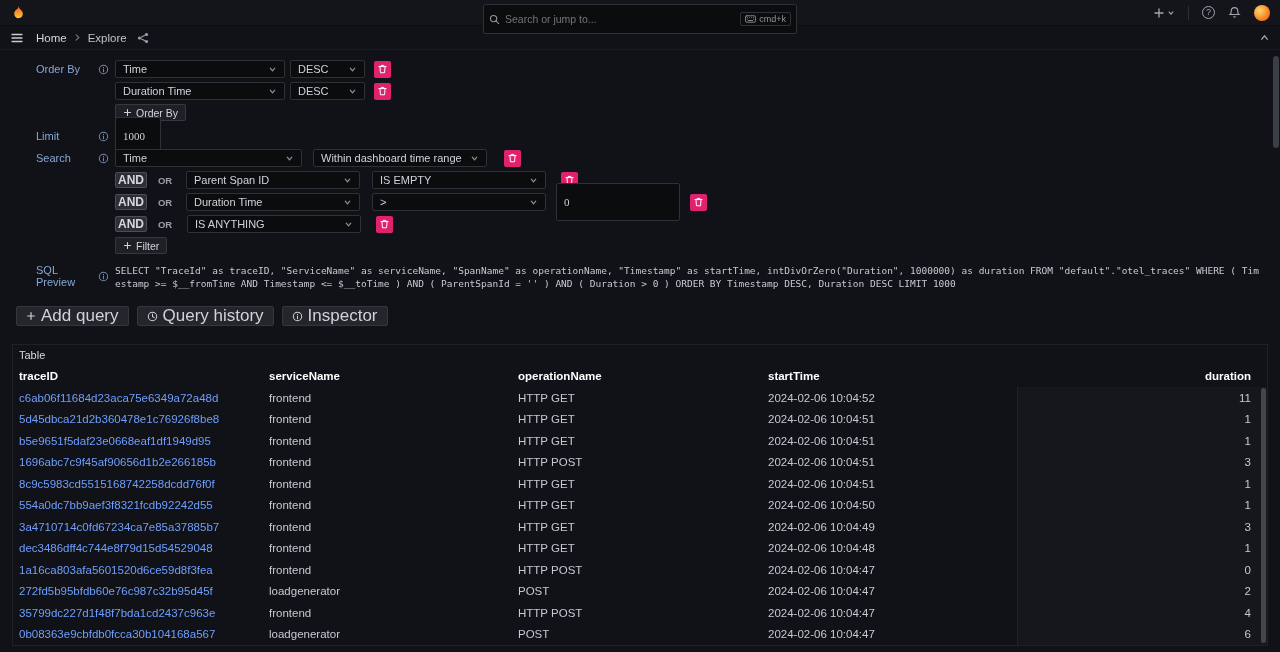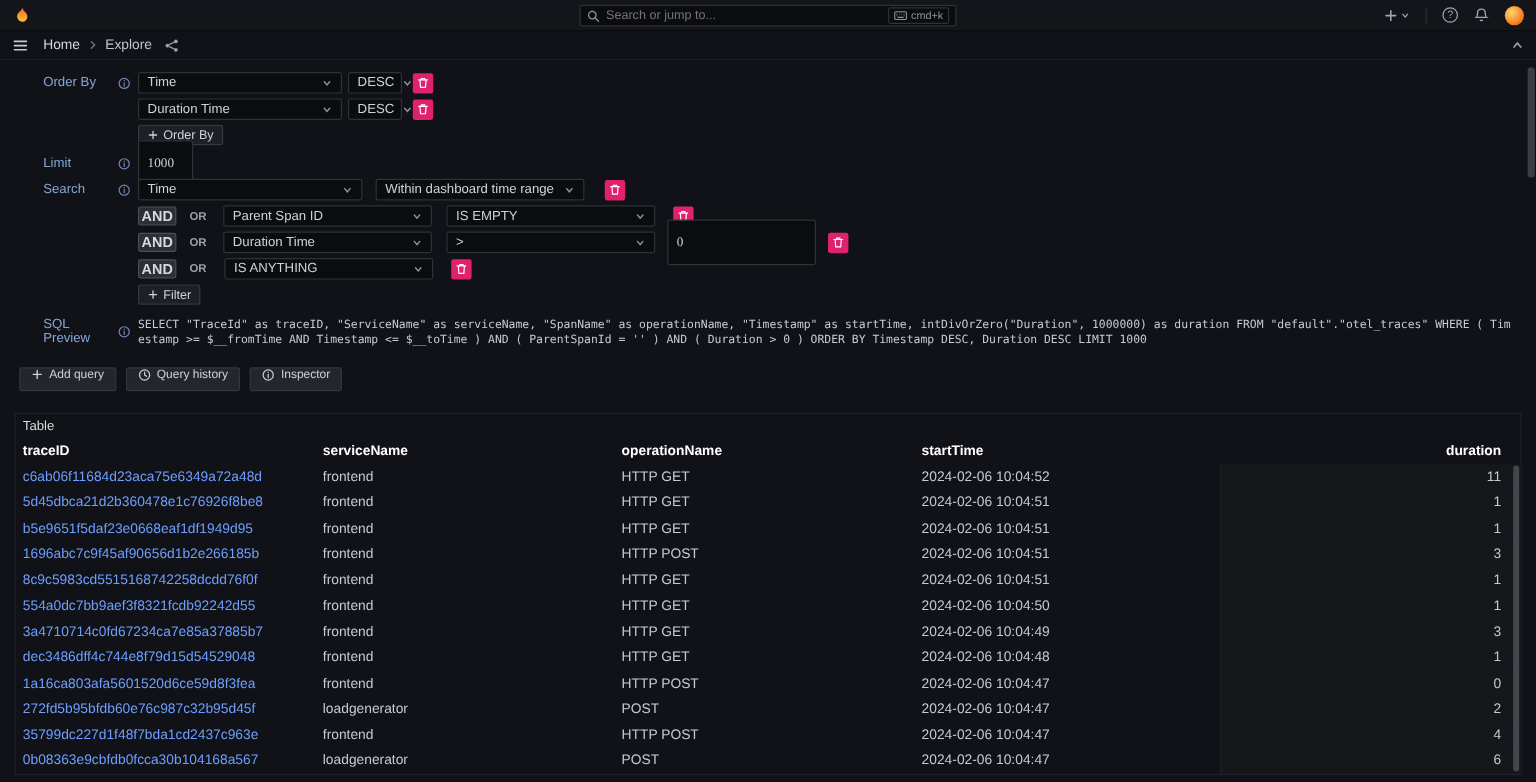--- a/index.html
+++ b/index.html
@@ -4,21 +4,21 @@
 <style>
 *{box-sizing:border-box;margin:0;padding:0}
 html,body{width:1280px;height:652px;overflow:hidden}
 body{background:#111217;font-family:"Liberation Sans",sans-serif;color:#ccccdc;font-size:11px;position:relative}
 svg{display:block}
 button{font-family:inherit}
 
 
 .topnav{height:26px;background:#14151a;border-bottom:1px solid #0b0c0e;display:flex;align-items:center;padding:0 10px;position:relative}
 .logo{width:17px;height:17px;flex:none}
-.searchbox{position:absolute;left:50%;top:4px;transform:translateX(-50%);width:314px;height:18px;background:#0b0c0e;border:1px solid #2e3136;border-radius:2px;display:flex;align-items:center;padding:0 5px;color:#8e949c}
+.searchbox{position:absolute;left:50%;top:4px;transform:translateX(-50%);width:314px;height:30px;background:#0b0c0e;border:1px solid #2e3136;border-radius:2px;display:flex;align-items:center;padding:0 5px;color:#8e949c}
 .searchbox input{flex:1;background:transparent;border:none;outline:none;color:#9aa0a8;font-size:10.5px;font-family:inherit;margin-left:5px;min-width:0}
 .kbd{display:flex;align-items:center;gap:3px;border:1px solid #2e3136;border-radius:2px;padding:1px 4px;font-size:9px;color:#8e949c;flex:none}
 .nav-right{margin-left:auto;display:flex;align-items:center;gap:13px;color:#a2a7ae}
 .icon-btn{display:flex;align-items:center;gap:2px;cursor:pointer}
 .v-div{width:1px;height:14px;background:#2c2f34}
 .help-circle{width:13px;height:13px;border:1px solid #a2a7ae;border-radius:50%;display:flex;align-items:center;justify-content:center;font-size:9px;line-height:1}
 .avatar{width:16px;height:16px;border-radius:50%;background:radial-gradient(circle at 35% 35%,#ffd76e,#f2771a 70%);cursor:pointer}
 
 
 .crumbbar{height:24px;display:flex;align-items:center;padding:0 10px;border-bottom:1px solid rgba(255,255,255,0.04)}
@@ -30,37 +30,37 @@
 .collapse-ic{margin-left:auto;color:#9aa0a8;cursor:pointer}
 
 
 .editor{padding-top:10px}
 .qrow{display:flex;align-items:center;height:18px;margin:0 0 4px 36px}
 .qrow.nolabel{margin-left:115px}
 .qlabel{width:79px;flex:none;display:flex;align-items:center;justify-content:space-between;padding-right:6px;color:#86a6d8;font-size:11px}
 .info{color:#86a6d8;opacity:.8;cursor:pointer}
 .sel{height:18px;background:#0b0c0e;border:1px solid #2e3136;border-radius:2px;display:flex;align-items:center;padding:0 7px;color:#d0d2da;font-size:11px;flex:none;cursor:pointer}
 .sel .chev{margin-left:auto;padding-left:6px;color:#8e949c}
-.w170{width:170px}.w55{width:45px}.w187{width:187px}.w190{width:174px}
+.w170{width:170px}.w55{width:75px}.w187{width:187px}.w190{width:174px}
 .txt-input{height:31px;background:#0b0c0e;border:1px solid #2e3136;border-radius:2px;color:#d0d2da;font-size:11px;padding:18px 7px;font-family:Liberation Serif, serif;outline:none;flex:none}
 .w46{width:46px}.w124{width:124px}
 .trash{width:17px;height:17px;background:#e0226e;border:none;border-radius:2px;display:flex;align-items:center;justify-content:center;flex:none;cursor:pointer}
 .ml5{margin-left:5px}.ml9{margin-left:9px}.ml10{margin-left:10px}.ml11{margin-left:11px}.ml12{margin-left:12px}.ml15{margin-left:15px}.ml17{margin-left:17px}
 .btn-sec{height:17px;display:inline-flex;align-items:center;gap:4px;background:rgba(204,204,220,0.08);border:1px solid rgba(204,204,220,0.14);border-radius:2px;color:#d0d2da;font-size:10.5px;padding:0 7px;cursor:pointer}
 .addrow{margin:0 0 6px 115px;height:17px}
 .cond-row{display:flex;align-items:center;height:18px;margin:0 0 4px 115px}
 .and-btn{width:32px;height:16px;background:#2c2f36;border:1px solid #4a4e57;border-radius:2px;color:#d6d8de;font-size:12px;font-weight:700;display:flex;align-items:center;justify-content:center;flex:none;cursor:pointer}
 .or-lbl{color:#9aa0a8;font-size:9.5px;font-weight:700;margin-left:8px;width:20px;text-align:center;flex:none;cursor:pointer}
 .sql-row{display:flex;align-items:flex-start;margin:8px 0 0 36px}
 .sql-label{padding-top:2px}
 .sql-text{flex:1;margin-right:16px;font-family:"DejaVu Sans Mono",monospace;font-size:9.5px;line-height:13px;color:#c8cad2;word-break:break-all;padding-top:2px}
 
 
 .actions{display:flex;gap:8px;margin:16px 0 0 16px}
-.btn-action{height:20px;display:inline-flex;align-items:flex-start;gap:5px;background:#24262c;border:1px solid #34363c;border-radius:2px;color:#d0d2da;font-size:10px;padding:0 9px;cursor:pointer}
+.btn-action{height:20px;display:inline-flex;align-items:center;gap:5px;background:#24262c;border:1px solid #34363c;border-radius:2px;color:#d0d2da;font-size:17px;padding:0 9px;cursor:pointer}
 
 
 .panel{margin:18px 12px 0;border:1px solid #1f2126;position:relative;height:302px;overflow:hidden}
 .panel-title{height:20px;display:flex;align-items:center;padding:0 6px;font-size:11px;color:#d8d9da}
 .thead,.tr{display:grid;grid-template-columns:250px 249px 250px 249px 1fr;align-items:center;padding-left:6px}
 .thead{height:22px}
 .th{font-size:11.5px;font-weight:700;color:#ffffff;white-space:nowrap;cursor:pointer}
 .th.dur{text-align:right;padding-right:16px}
 .tr{height:21.5px}
 .td{font-size:11.5px;color:#c7c9d1;white-space:nowrap;overflow:hidden}

